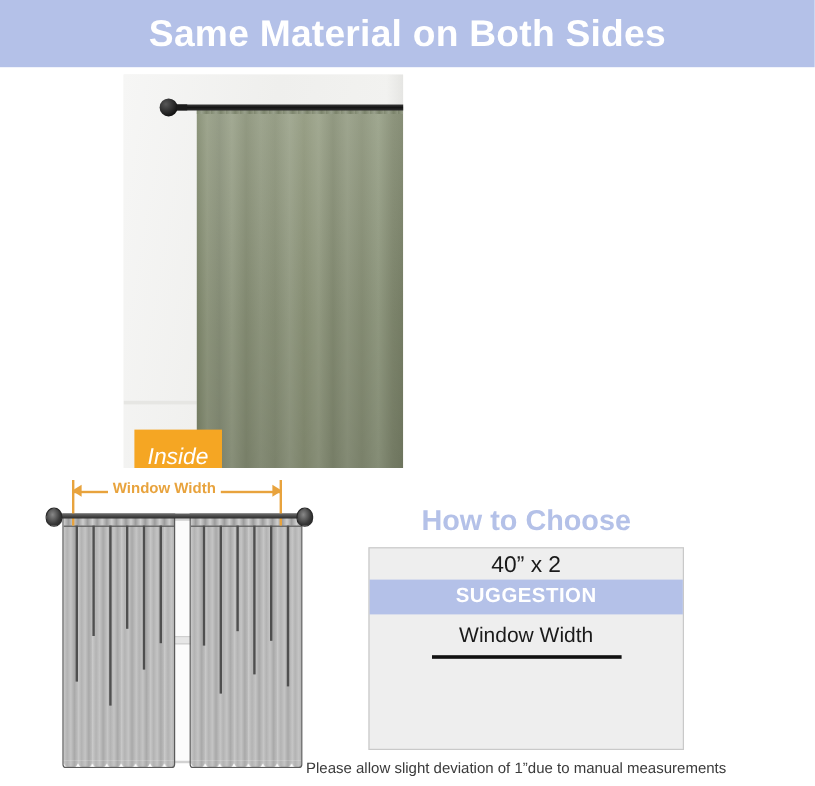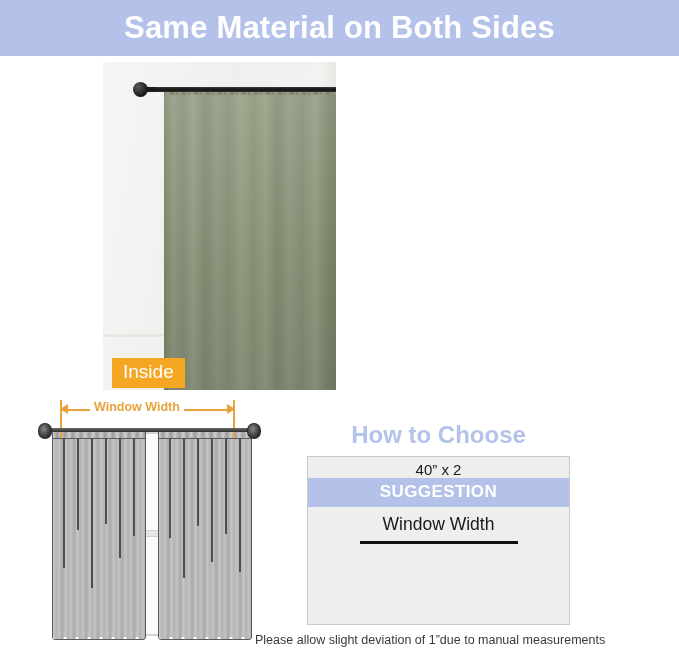--- a/index.html
+++ b/index.html
@@ -196,23 +196,24 @@
     background-size: 26px 22px;
     opacity: .85;
   }
 
   
   .photo-label {
     position: absolute;
     background: #f5a623;
     color: #ffffff;
     font-size: 19px;
-    padding: 3px 11px 5px 11px;
+    padding: 13px 11px 5px 11px;
     z-index: 9;
     white-space: nowrap;
+    font-style: italic;
   }
   .label-inside  { left: 9px;  top: 296px; }
   .label-outside { left: 6px;  top: 296px; }
 
   
   .diagram {
     position: absolute;
     left: 18px; top: 398px;
     width: 262px; height: 252px;
   }
@@ -325,21 +326,21 @@
     width: 263px; height: 169px;
     background: #eeeeee;
     border: 1px solid #c9c9c9;
     box-sizing: border-box;
     text-align: center;
   }
   .row-title {
     font-size: 21px; font-weight: bold; color: #0c0c0c;
     padding-top: 10px; letter-spacing: .1px;
   }
-  .row-value { font-size: 15px; color: #1a1a1a; padding-top: 4px; }
+  .row-value { font-size: 19px; color: #1a1a1a; padding-top: 4px; }
   .row-sub   { font-size: 17.5px; color: #1a1a1a; padding-top: 2px; padding-bottom: 7px; }
   .row-suggestion {
     background: #b4c1e8;
     color: #ffffff;
     font-size: 17px;
     font-weight: bold;
     padding: 4px 0 5px 0;
     letter-spacing: .4px;
   }
   .row-ww {

